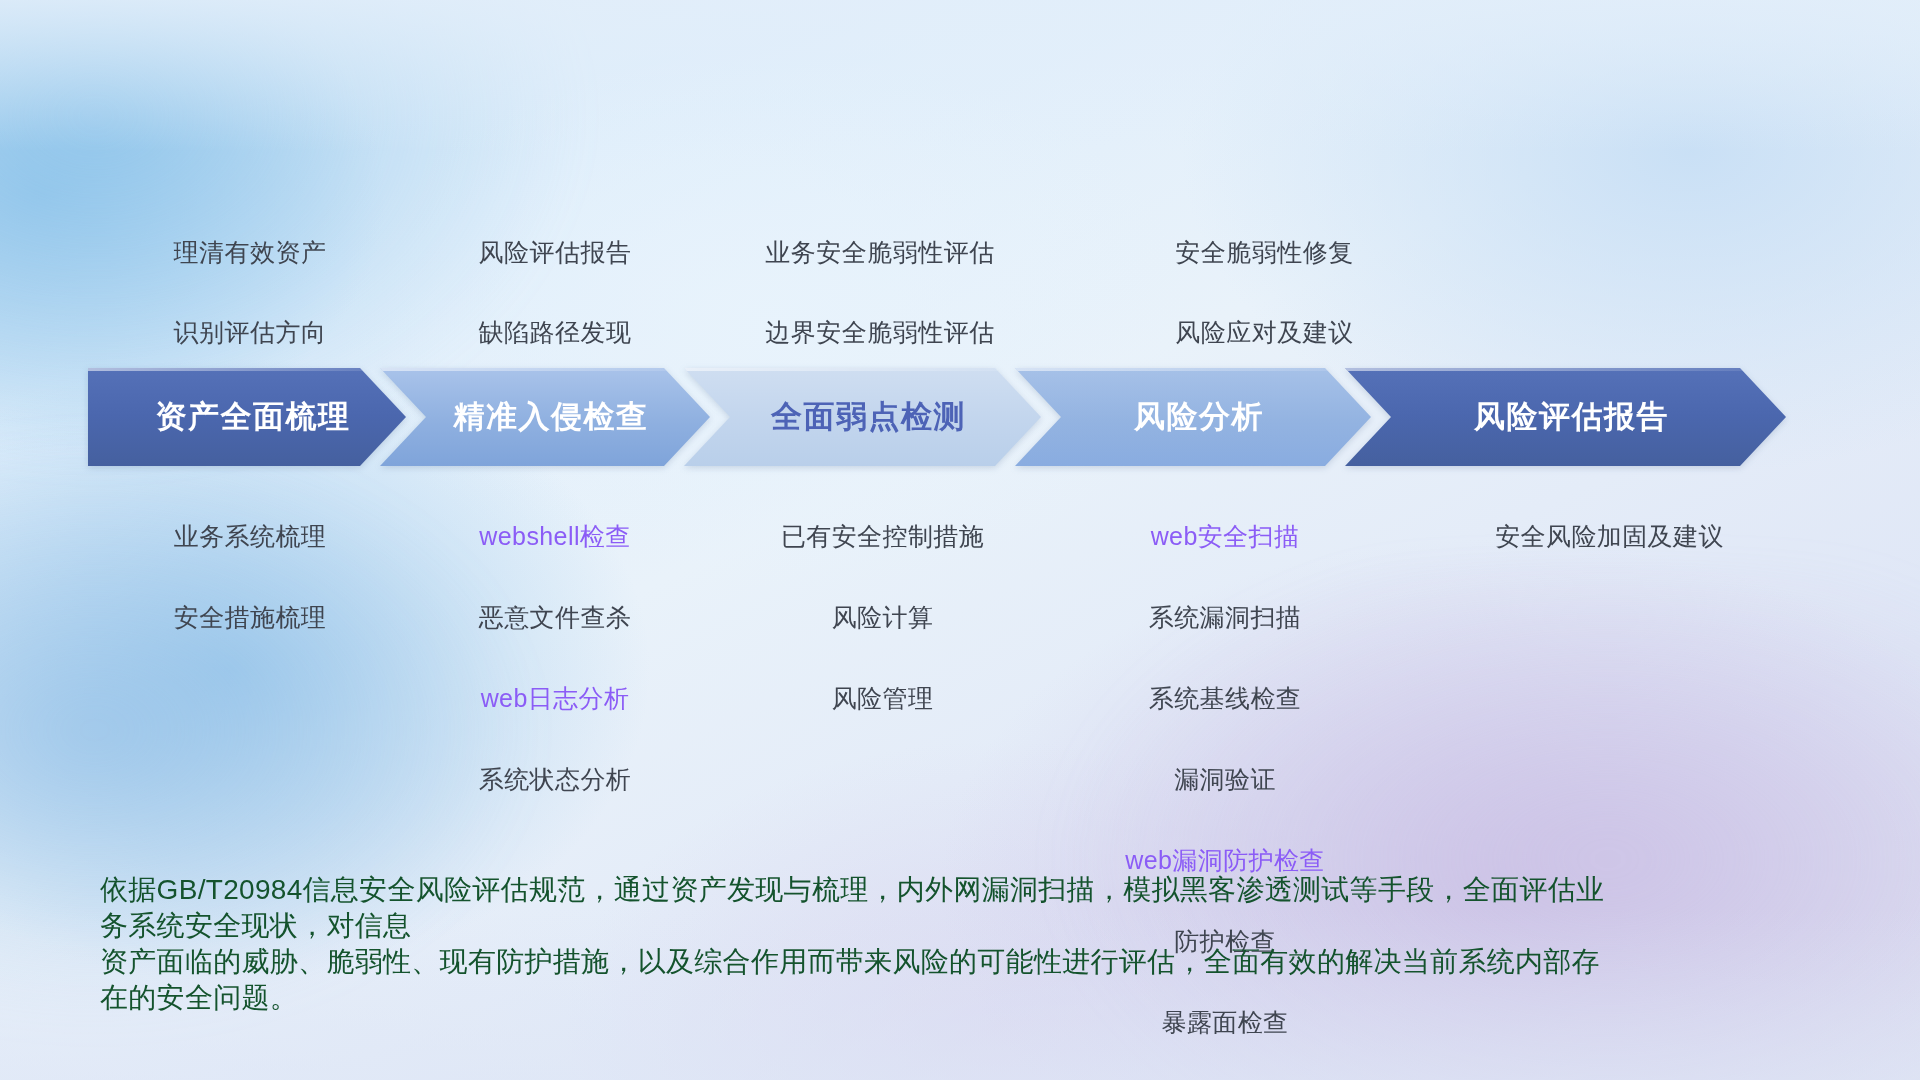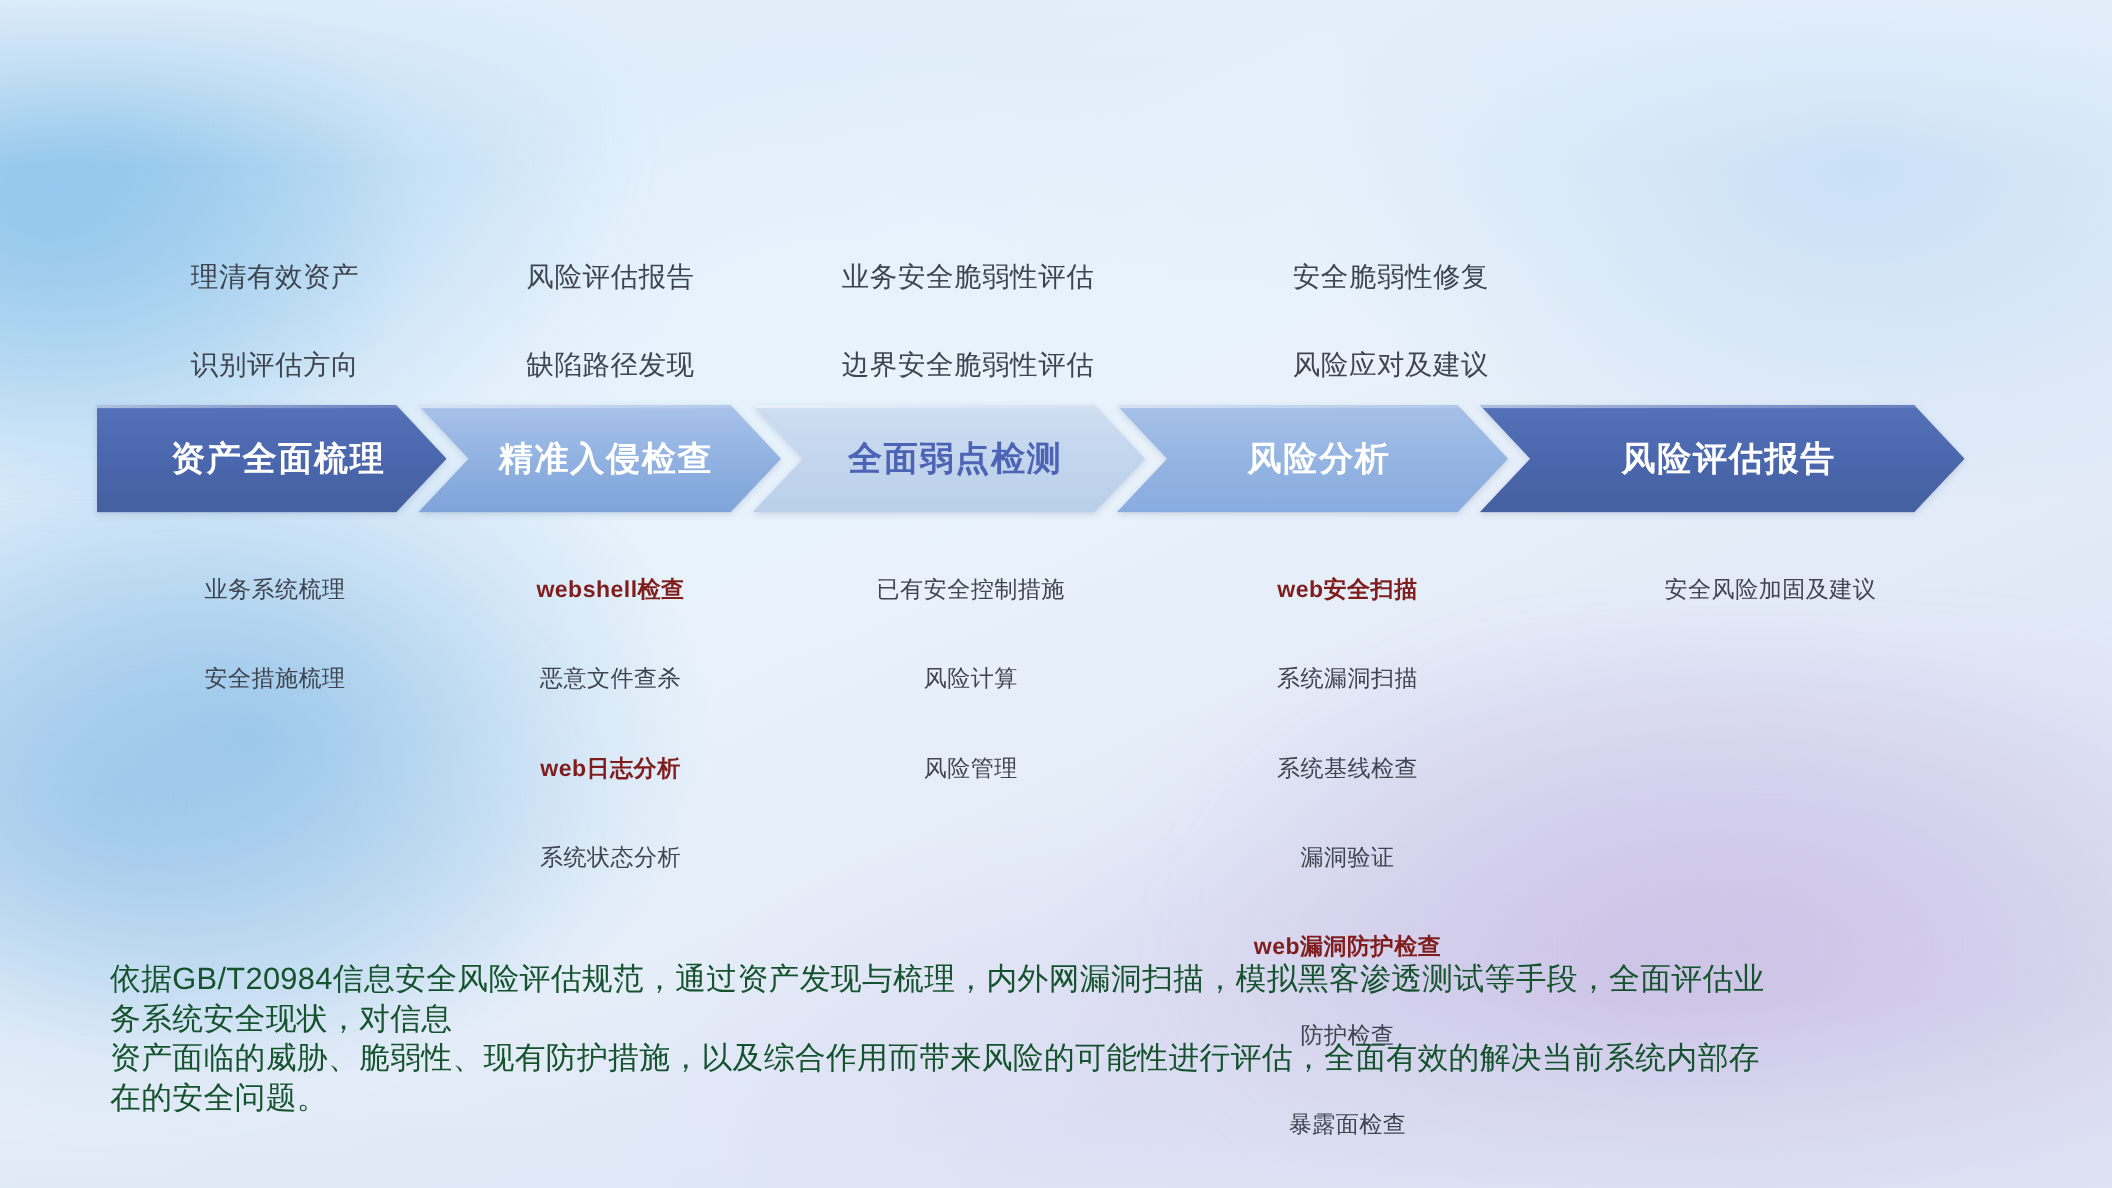--- a/index.html
+++ b/index.html
@@ -123,27 +123,27 @@
   .chev-w5 { width:441px; }
 
   
   .bottom-row {
     position:absolute;
     left:100px; top:512px; width:1724px;
     display:flex;
     align-items:flex-start;
   }
   .bot-line {
-    font-size:21px;
+    font-size:25px;
     color:#3f4550;
     line-height:49px;
     white-space:nowrap;
     letter-spacing:0.4px;
   }
-  .bot-line.em { font-weight:bold; color:#7f1d1d; }
+  .bot-line.em { font-weight:normal; color:#8b5cf6; }
 
   
   .footer {
     position:absolute;
     left:100px; top:872px; width:1520px;
     font-size:28px;
     line-height:36px;
     color:#14532d;
     letter-spacing:0.3px;
   }

